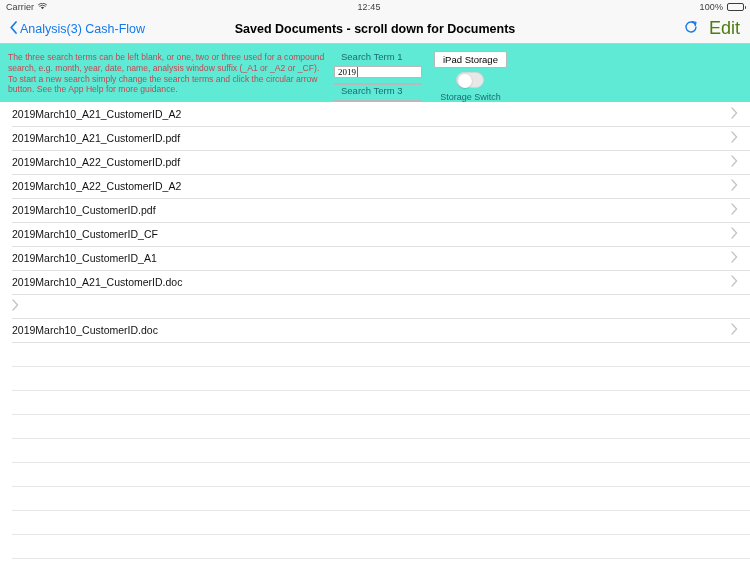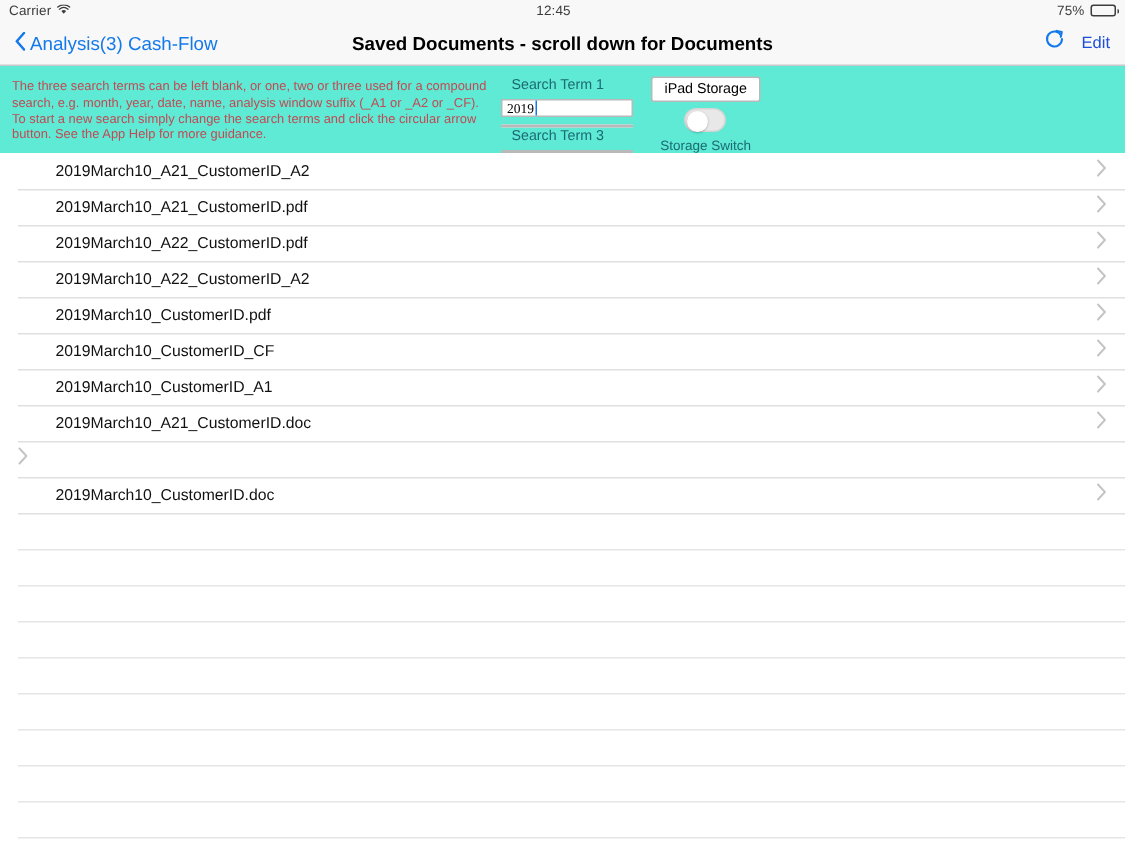--- a/index.html
+++ b/index.html
@@ -103,22 +103,22 @@
   }
   .nav-right {
     margin-left: auto;
     display: flex;
     align-items: center;
     gap: 11px;
     z-index: 2;
   }
   .refresh-icon { display: block; cursor: pointer; }
   .nav-edit {
-    color: #1d4ed8;
-    font-size: 11px;
+    color: #4d7c0f;
+    font-size: 18px;
     cursor: pointer;
   }
 
   
   .panel {
     background: #5eead4;
     height: 58px;
     display: flex;
     align-items: flex-start;
     padding: 6px 8px 0 8px;
@@ -229,21 +229,20 @@
     content: "";
     position: absolute;
     left: 12px; right: 0; bottom: 0;
     height: 0.5px;
     background: #e0e0e0;
   }
   .doc-name {
     font-size: 10.5px;
     color: #111;
     flex: 1;
-    margin-left: 25px;
   }
   .row-chevron { display: block; flex: 0 0 auto; }
 
   .empty-row {
     height: 24px;
     position: relative;
   }
   .empty-row::after {
     content: "";
     position: absolute;
@@ -261,21 +260,21 @@
     <span class="wifi-icon">
       <svg width="9" height="7" viewBox="0 0 9 7">
         <path d="M4.5 6.2 L2.9 4.3 A2.6 2.6 0 0 1 6.1 4.3 Z" fill="#3c3c3c"></path>
         <path d="M1.6 3.1 A4.6 4.6 0 0 1 7.4 3.1" stroke="#3c3c3c" stroke-width="0.9" fill="none" stroke-linecap="round"></path>
         <path d="M0.5 1.7 A6.4 6.4 0 0 1 8.5 1.7" stroke="#3c3c3c" stroke-width="0.9" fill="none" stroke-linecap="round"></path>
       </svg>
     </span>
   </div>
   <div class="status-center">12:45</div>
   <div class="status-right">
-    <span>75%</span>
+    <span>100%</span>
     <span class="battery-icon">
       <span class="battery-fill"></span>
     </span>
   </div>
 </div>
 
 <div class="nav-bar">
   <div class="nav-back">
     <span class="back-chevron">
       <svg width="7" height="13" viewBox="0 0 7 13">

